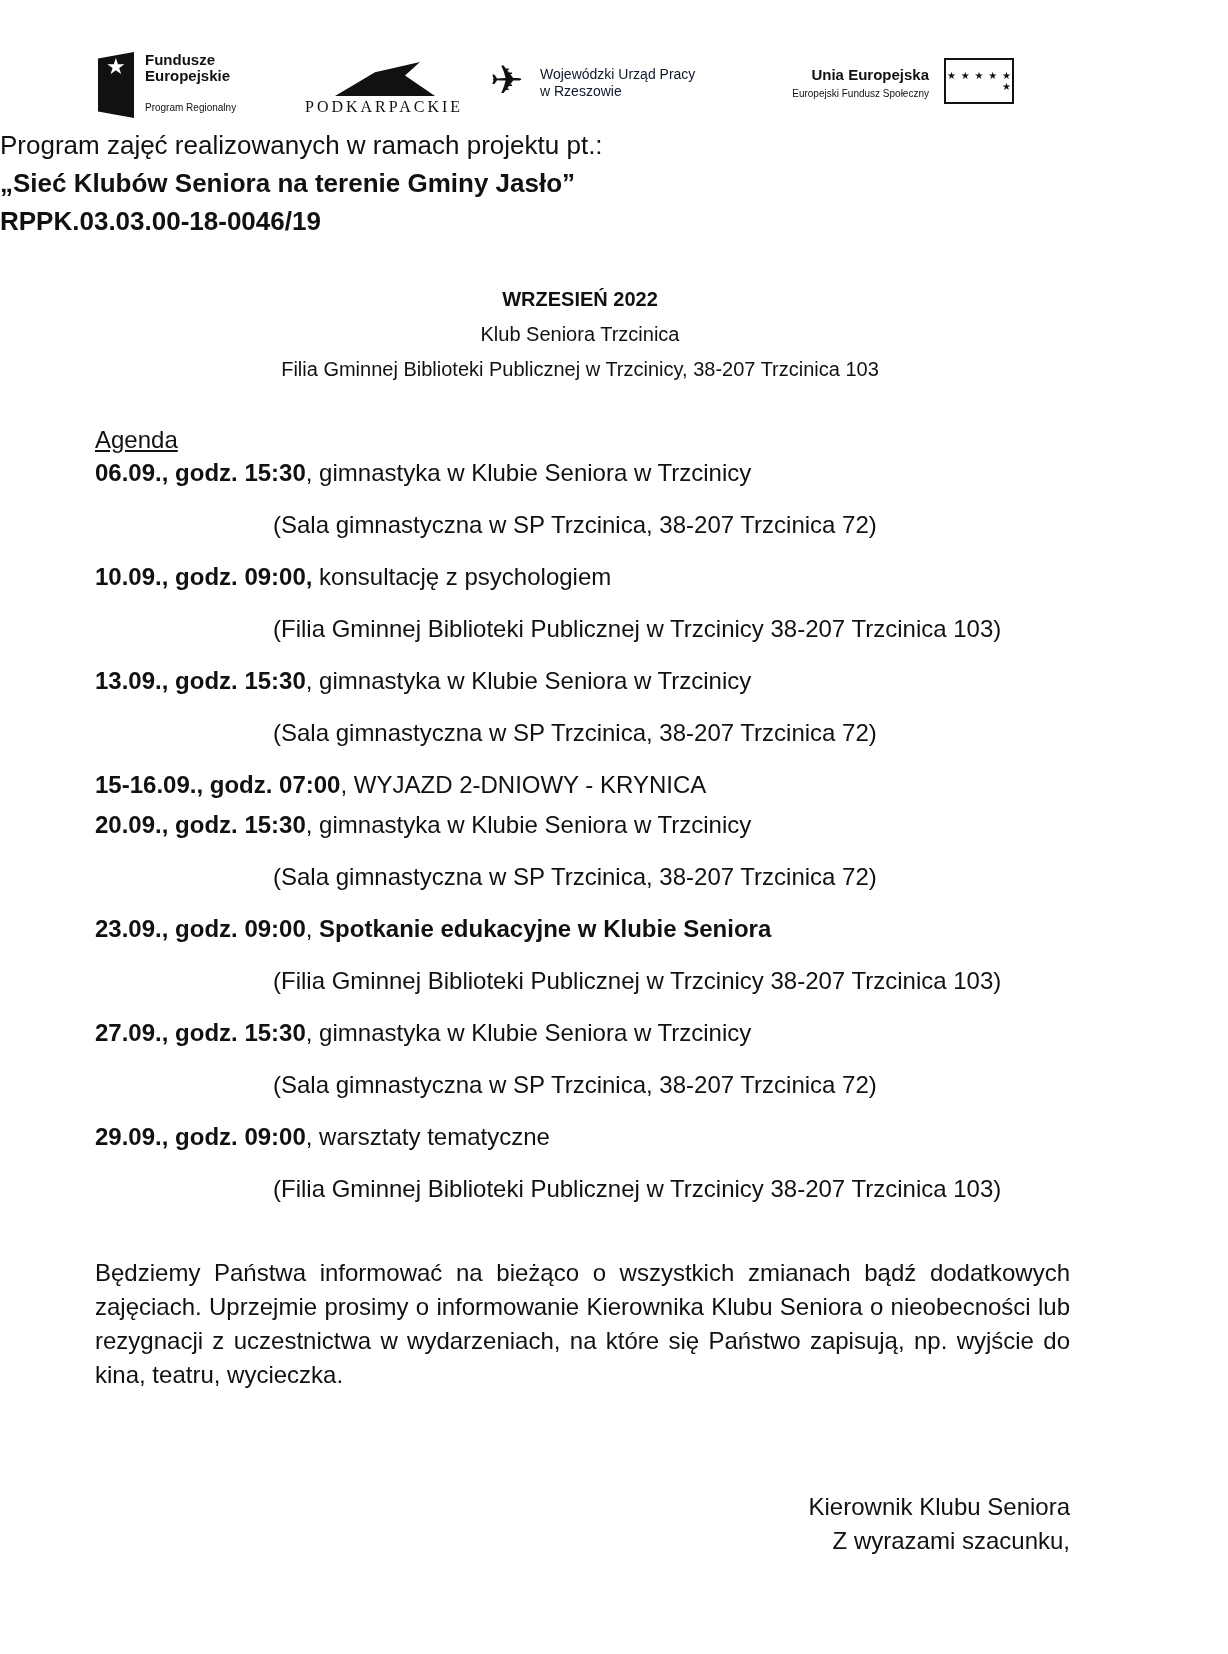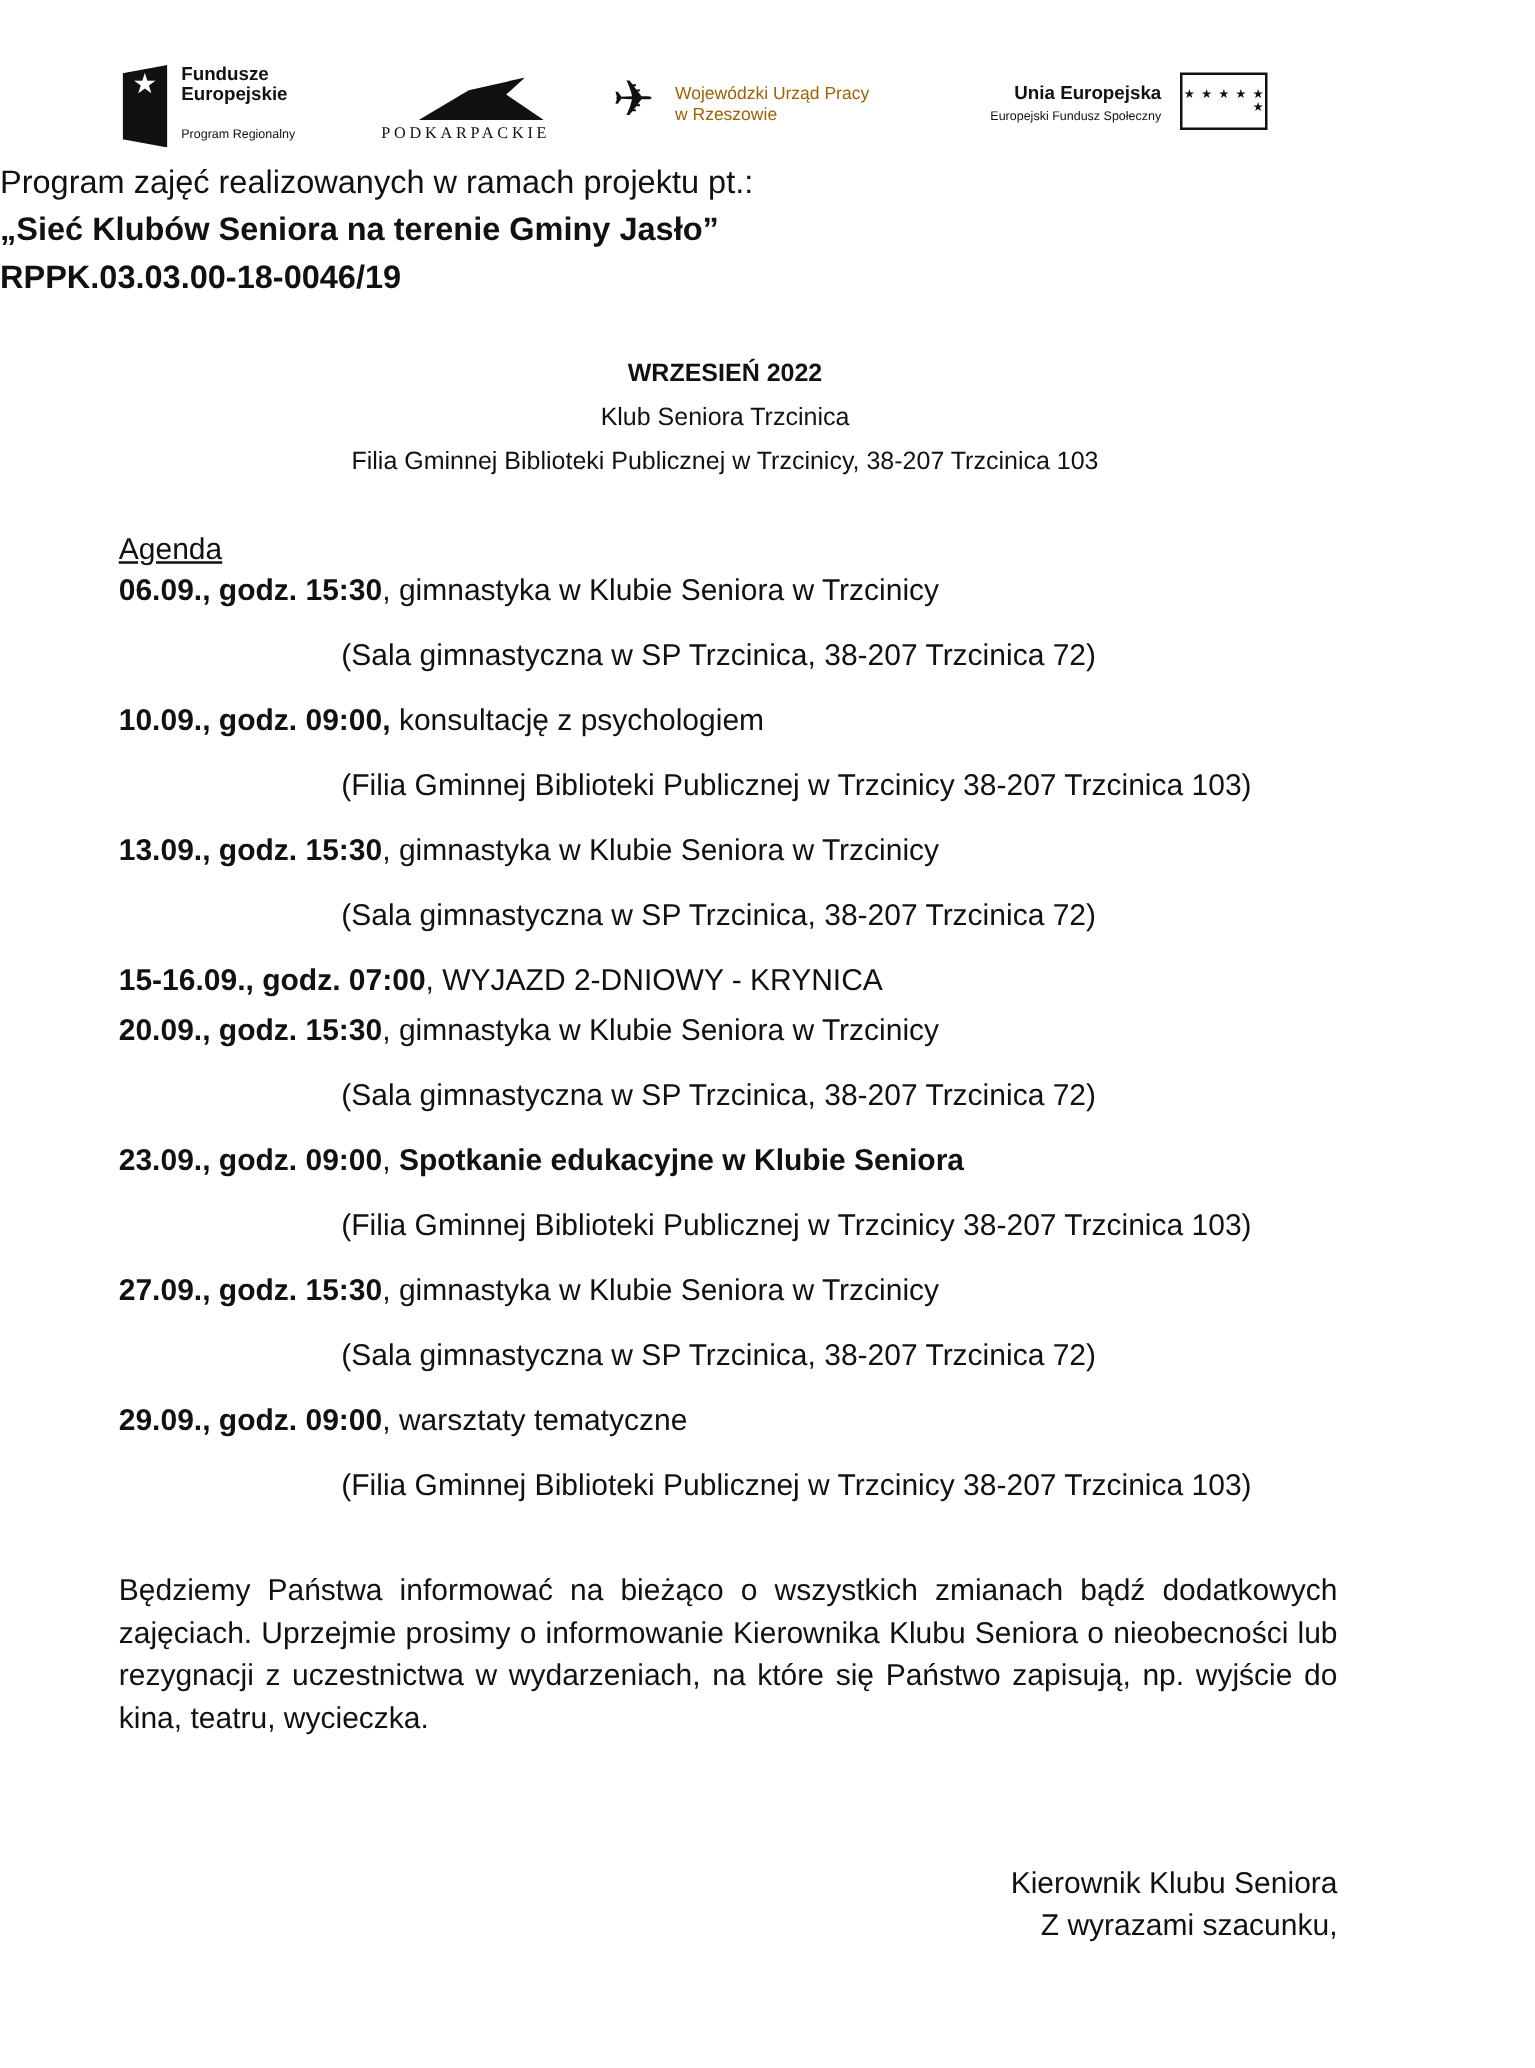--- a/index.html
+++ b/index.html
@@ -11,24 +11,24 @@
   .logo { position: absolute; }
   .fe { left: 0; top: 0; width: 185px; height: 100px; }
   .fe .mark { position: absolute; left: 18px; top: 20px; width: 36px; height: 66px; background: #111;
      clip-path: polygon(0 10%, 100% 0, 100% 100%, 0 90%); }
   .fe .star { position: absolute; left: 26px; top: 24px; color: #fff; font-size: 22px; line-height: 1; }
   .fe .t1 { position: absolute; left: 65px; top: 20px; font-weight: bold; font-size: 15px; line-height: 16px; }
   .fe .t2 { position: absolute; left: 65px; top: 70px; font-size: 10px; }
   .pk { left: 225px; top: 20px; width: 150px; height: 80px; }
   .pk .mount { position: absolute; left: 30px; top: 10px; width: 100px; height: 34px; background: #111;
      clip-path: polygon(0 100%, 40% 30%, 85% 0, 70% 40%, 100% 100%); }
-  .pk .txt { position: absolute; left: 0; top: 46px; font-family: "Liberation Serif", serif; font-size: 13px; letter-spacing: 3px; }
+  .pk .txt { position: absolute; left: 0; top: 46px; font-family: "Liberation Serif", serif; font-size: 16px; letter-spacing: 3px; }
   .wup { left: 410px; top: 20px; width: 250px; height: 70px; }
   .wup .icon { position: absolute; left: 0; top: 8px; font-size: 40px; line-height: 1; }
-  .wup .txt { position: absolute; left: 50px; top: 14px; font-size: 14px; line-height: 17px; color: #a16207; }
+  .wup .txt { position: absolute; left: 50px; top: 14px; font-size: 14px; line-height: 17px; color: #0f172a; }
   .ue { left: 694px; top: 22px; width: 310px; height: 60px; text-align: right; }
   .ue .t1 { position: absolute; right: 155px; top: 12px; font-weight: bold; font-size: 15px; white-space: nowrap; }
   .ue .t2 { position: absolute; right: 155px; top: 34px; font-size: 10px; white-space: nowrap; }
   .ue .flag { position: absolute; left: 170px; top: 4px; width: 70px; height: 46px; border: 2px solid #111; box-sizing: border-box;
      display: flex; align-items: center; justify-content: center; font-size: 10px; letter-spacing: 1px; }
 
   .header { position: absolute; top: 126px; left: 0; width: 1160px; text-align: left; font-size: 26px; line-height: 38px; }
   .header .sub1 { font-weight: normal; }
   .header .b { font-weight: bold; }
   .month { position: absolute; top: 282px; left: 0; width: 1160px; text-align: center; font-size: 20px; line-height: 35px; }

